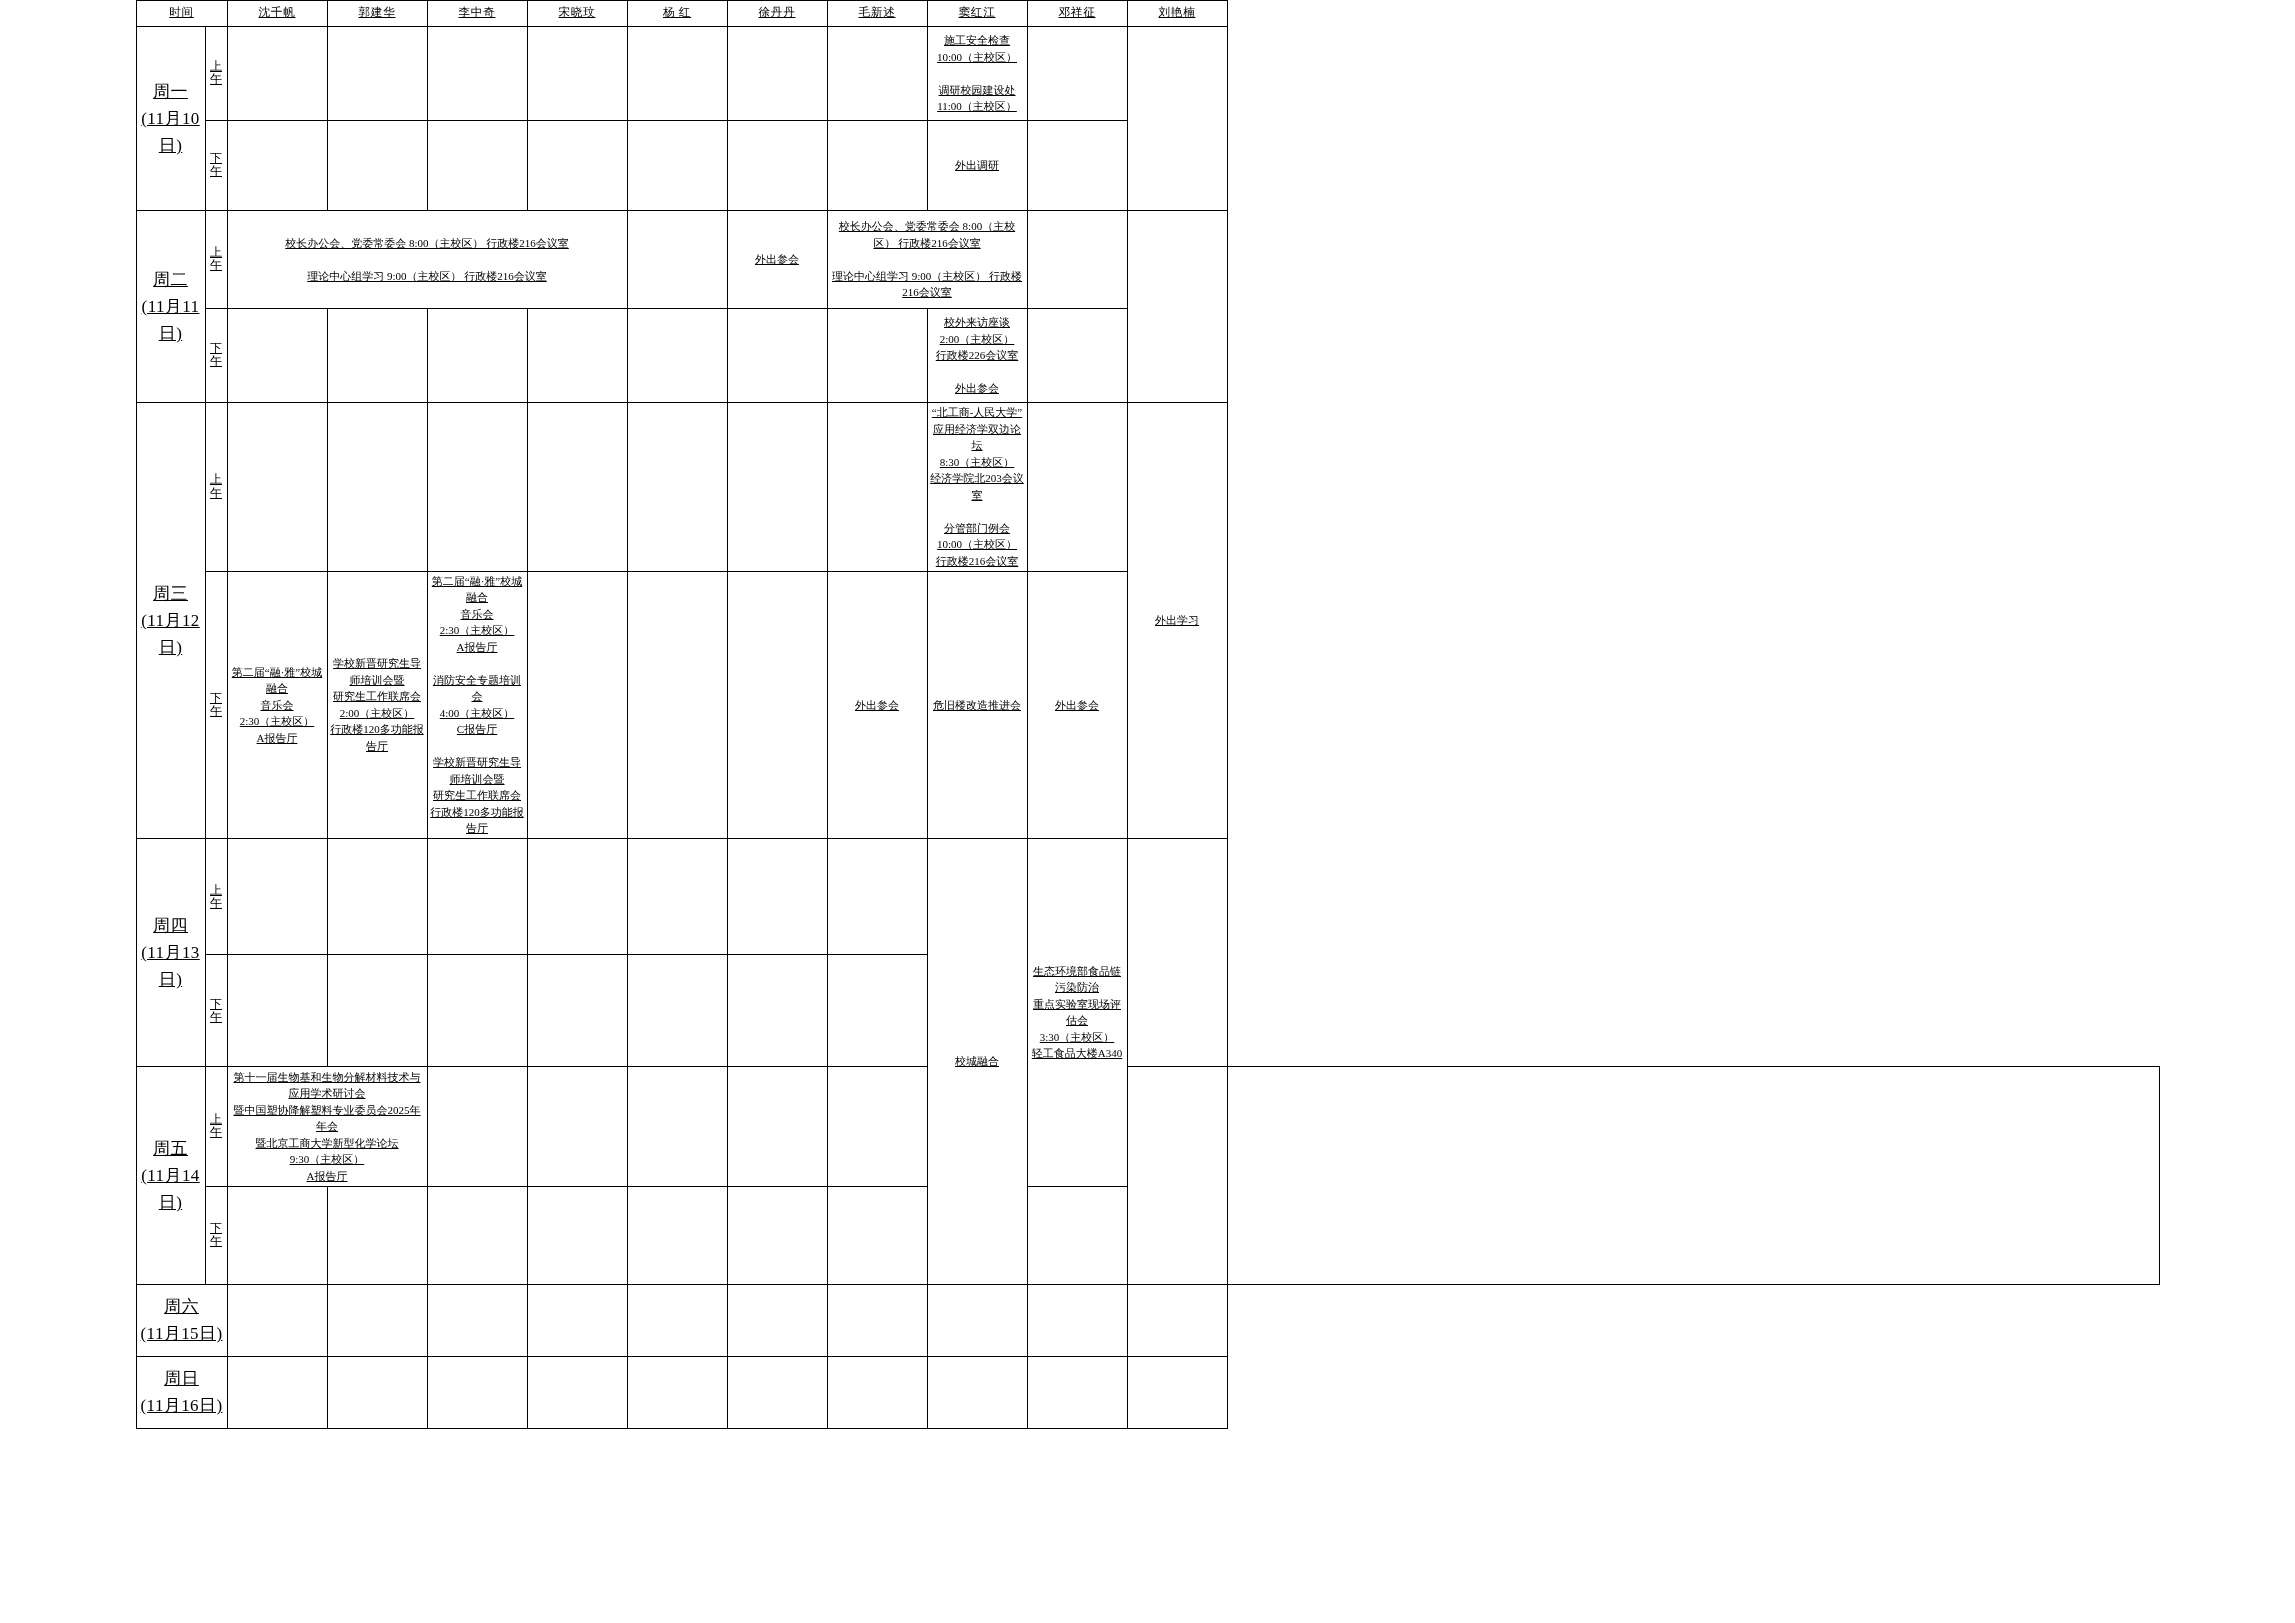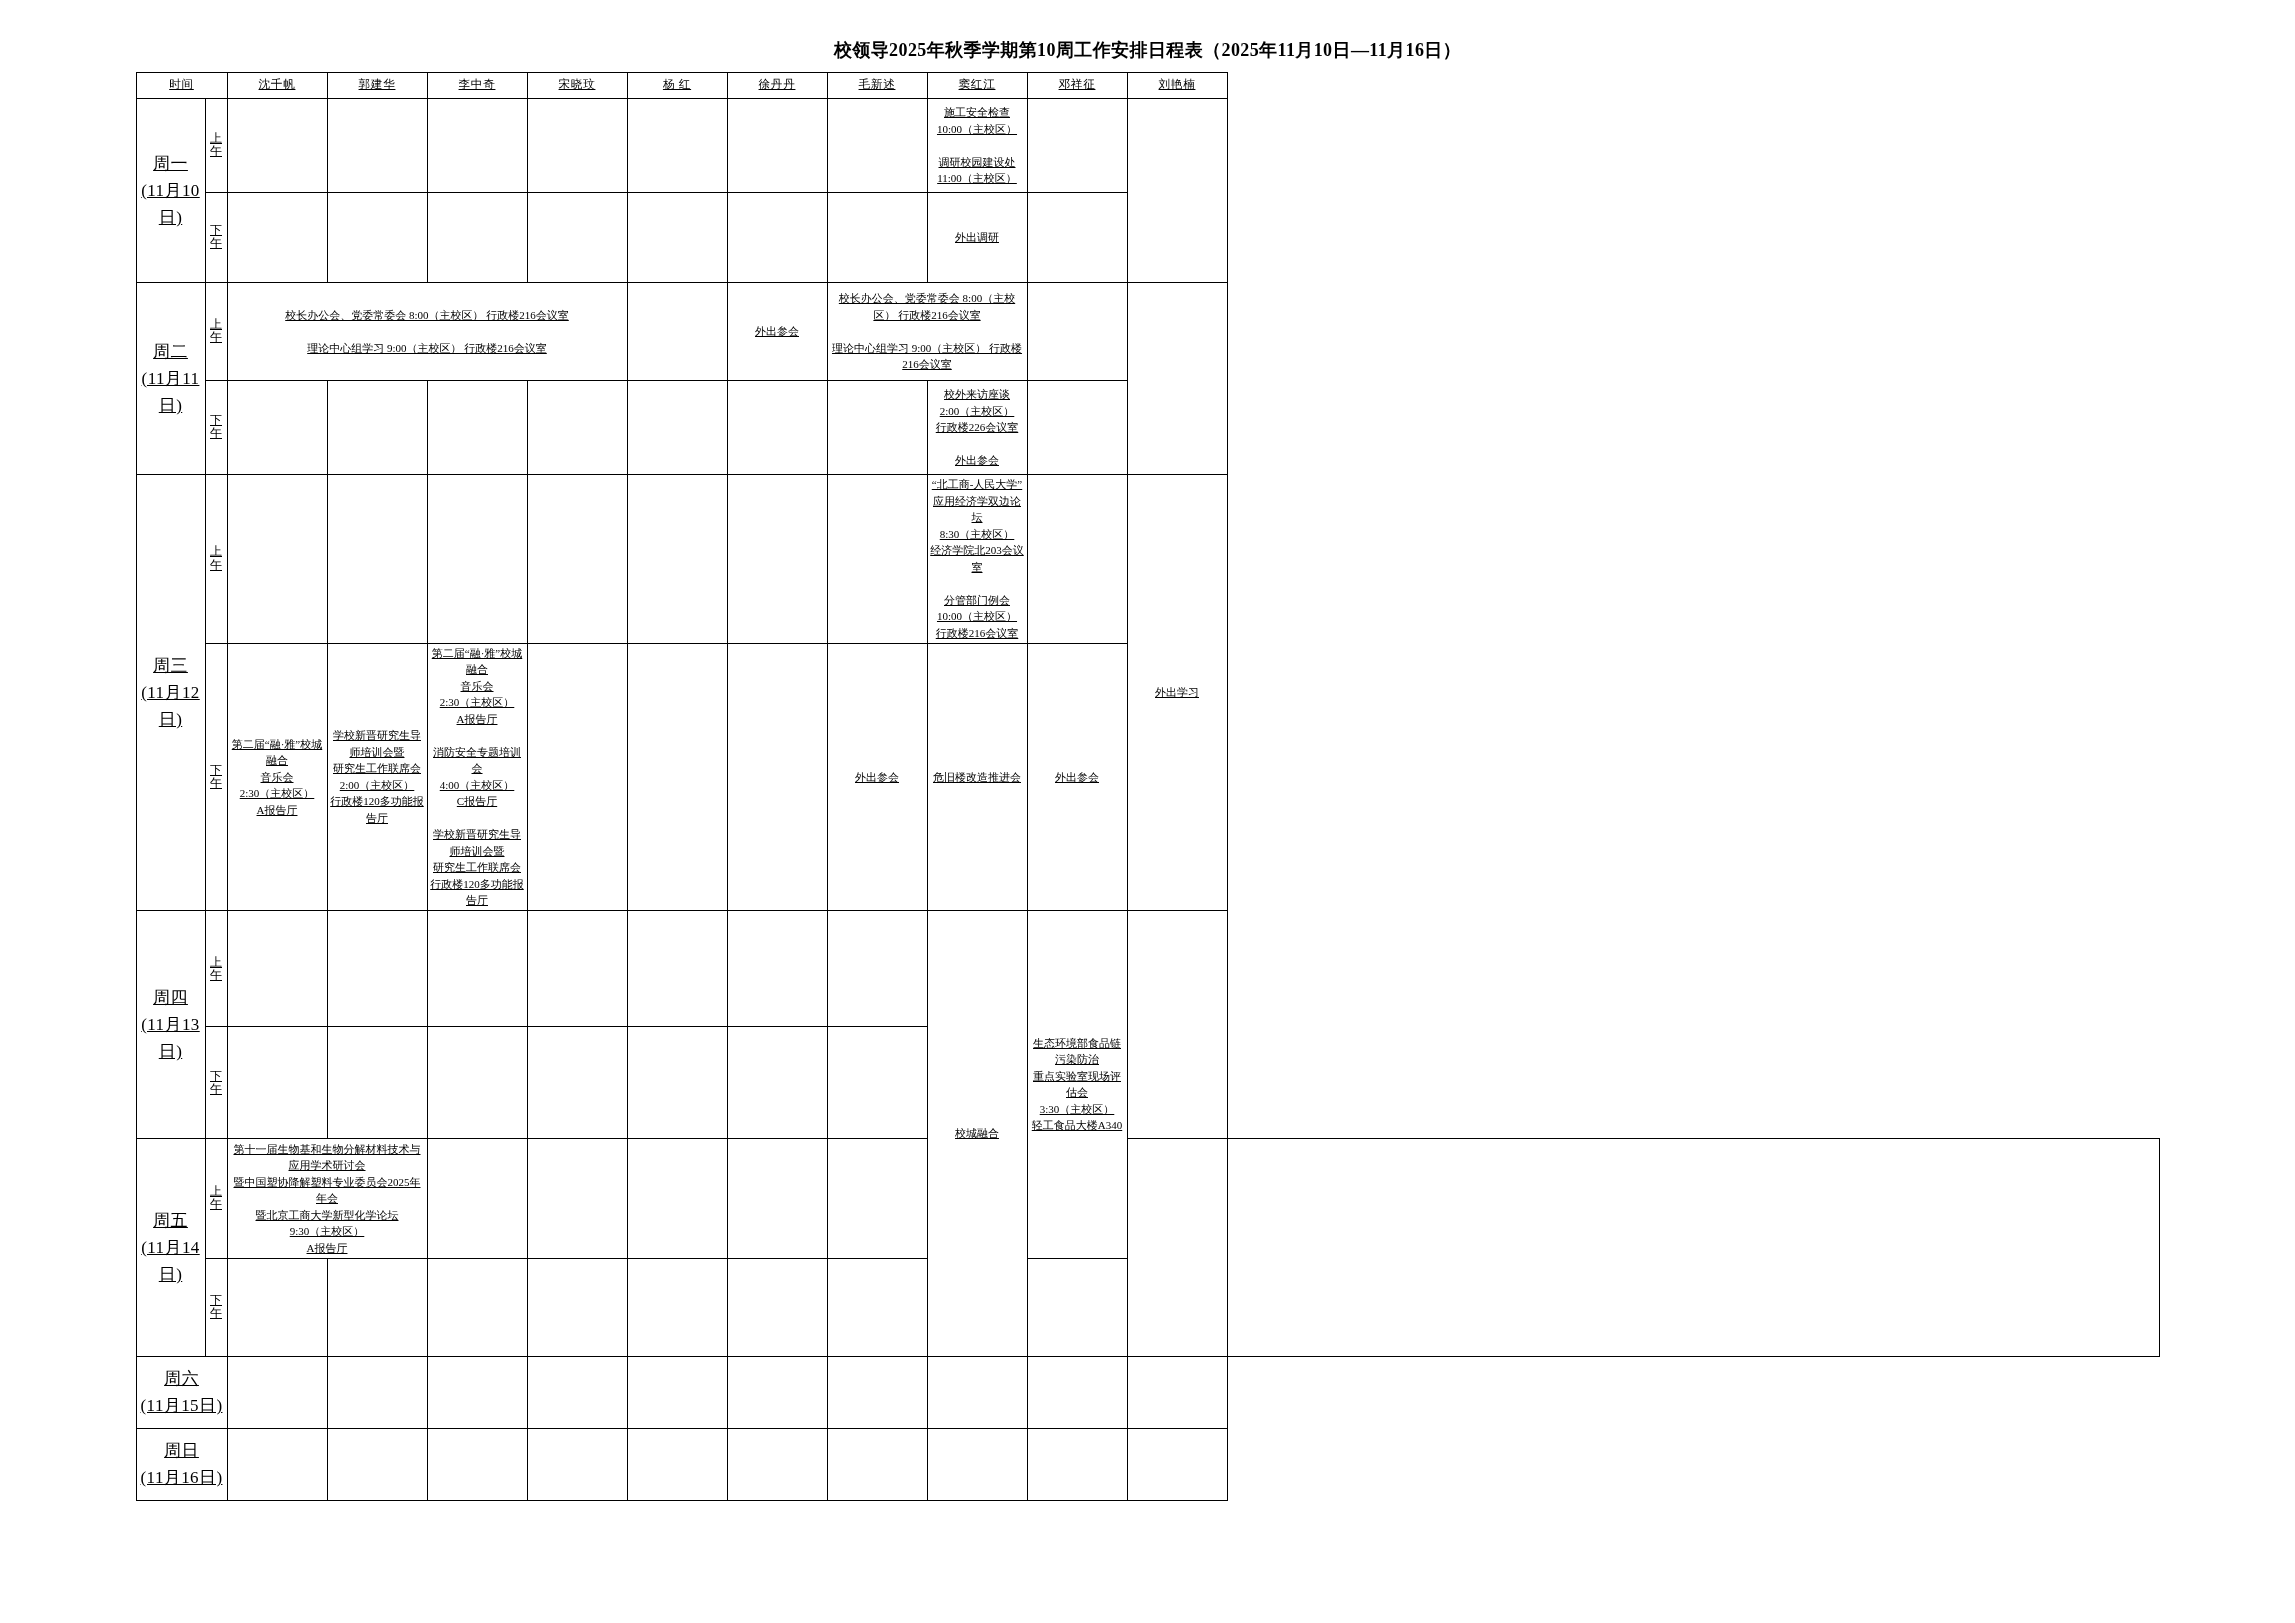--- a/index.html
+++ b/index.html
@@ -86,21 +86,20 @@
   .row-am-5 { height: 116px; }
   .row-pm-5 { height: 98px; }
   .row-sat { height: 72px; }
   .row-sun { height: 72px; }
 </style>
 </head>
 <body>
 
 <div class="page">
 
-  <div class="title">校领导2025年秋季学期第10周工作安排日程表（2025年11月10日—11月16日）</div>
 
   <table class="sched">
     <colgroup>
       <col style="width:69px">
       <col style="width:22px">
       <col style="width:100px">
       <col style="width:100px">
       <col style="width:100px">
       <col style="width:100px">
       <col style="width:100px">

